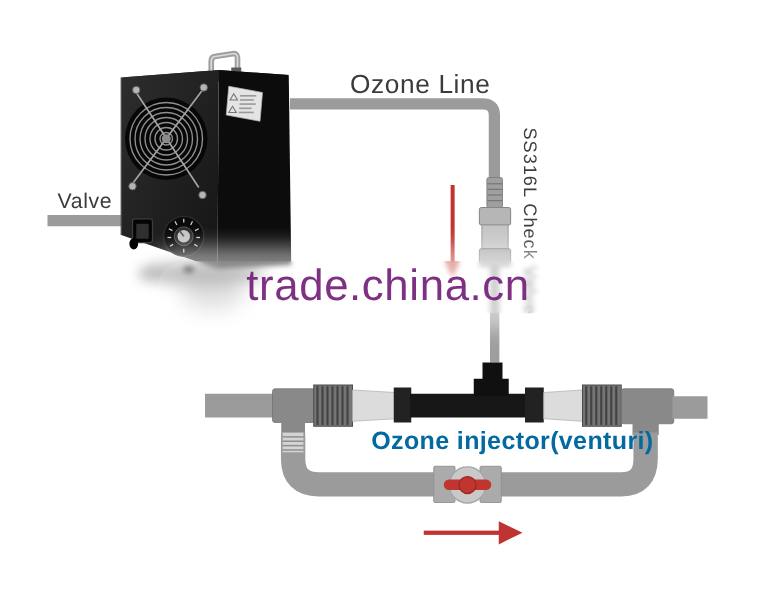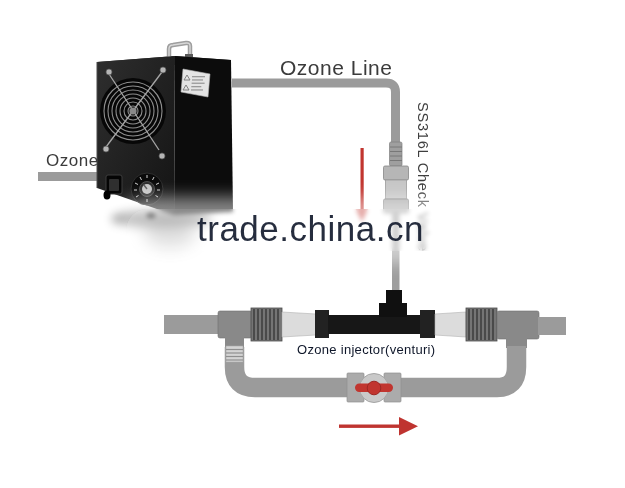--- a/index.html
+++ b/index.html
@@ -7,33 +7,33 @@
     position:relative;width:625px;height:488px;background:#ffffff;overflow:hidden;
     font-family:"Liberation Sans", sans-serif;
   }
   .lbl{position:absolute;color:#3b3b3b;white-space:nowrap;}
   #power-label{left:46px;top:151px;font-size:17px;letter-spacing:.5px;}
   #ozone-line-label{left:280px;top:56px;font-size:21px;letter-spacing:.5px;}
   #check-valve-label{
     left:431px;top:102px;font-size:14.5px;letter-spacing:.8px;color:#3e3e3e;
     transform:rotate(90deg);transform-origin:0 0;
   }
-  #injector-label{left:297px;top:342px;font-size:13px;color:#0f172a;letter-spacing:.3px;}
+  #injector-label{left:297px;top:342px;font-size:20px;color:#0369a1;letter-spacing:.3px;font-weight:bold;}
   #diagram-svg{position:absolute;left:0;top:0;z-index:1;}
   .txt-layer{z-index:2;}
   #watermark-band{
     position:absolute;left:126px;top:209px;width:362px;height:42px;border-radius:21px;
     background:rgba(255,255,255,.52);
     box-shadow:0 0 16px 12px rgba(255,255,255,.5);
     backdrop-filter:blur(2px);
     z-index:3;
   }
   #watermark-text{
     position:absolute;left:197px;top:211px;font-size:35px;line-height:36px;
-    color:#0f172a;opacity:.9;letter-spacing:.5px;z-index:4;white-space:nowrap;
+    color:#701a75;opacity:.9;letter-spacing:.5px;z-index:4;white-space:nowrap;
   }
 </style>
 </head>
 <body>
 
 <div id="canvas">
 
   <svg id="diagram-svg" width="625" height="488" viewBox="0 0 625 488">
     <defs>
       <linearGradient id="frontGrad" x1="0" y1="0" x2="1" y2="1">
@@ -222,21 +222,21 @@
         <circle cx="374" cy="388" r="6.8" fill="#c1352f" stroke="#9d2723" stroke-width="1"></circle>
       </g>
     </g>
 
     <g>
       <rect x="339" y="424.5" width="62" height="3.4" fill="#bf3430"></rect>
       <polygon points="399,417 418,426.2 399,435.5" fill="#bf3430"></polygon>
     </g>
   </svg>
 
-  <div class="lbl txt-layer" id="power-label">Ozone</div>
+  <div class="lbl txt-layer" id="power-label">Valve</div>
 
   <div class="lbl txt-layer" id="ozone-line-label">Ozone Line</div>
 
   <div class="lbl txt-layer" id="check-valve-label">SS316L Check Valve</div>
 
   <div class="lbl txt-layer" id="injector-label">Ozone injector(venturi)</div>
 
   <div id="watermark-band"></div>
   <div id="watermark-text">trade.china.cn</div>
 

